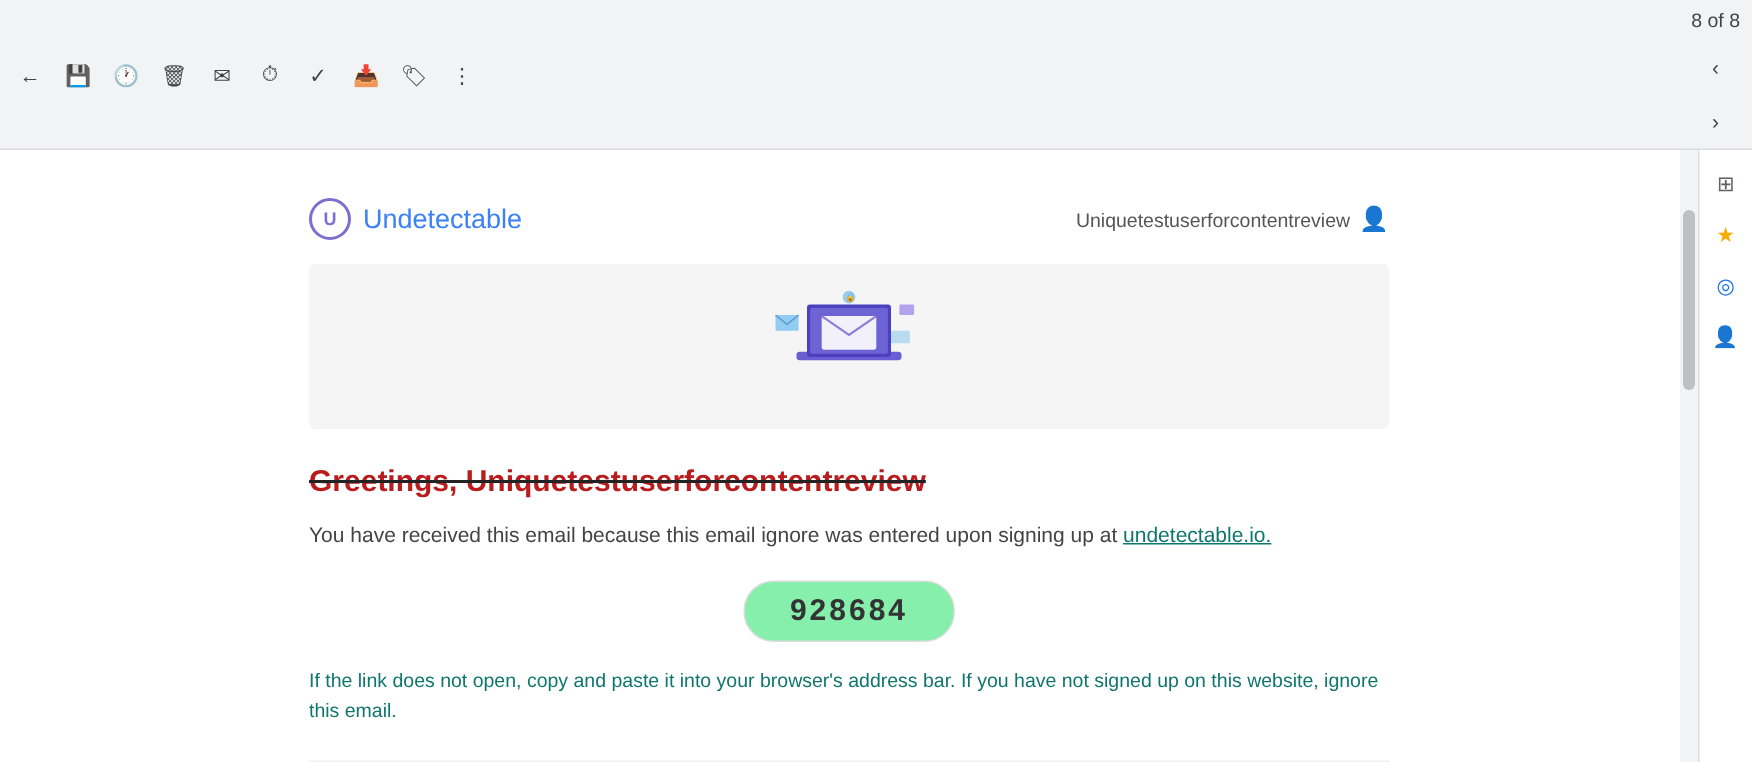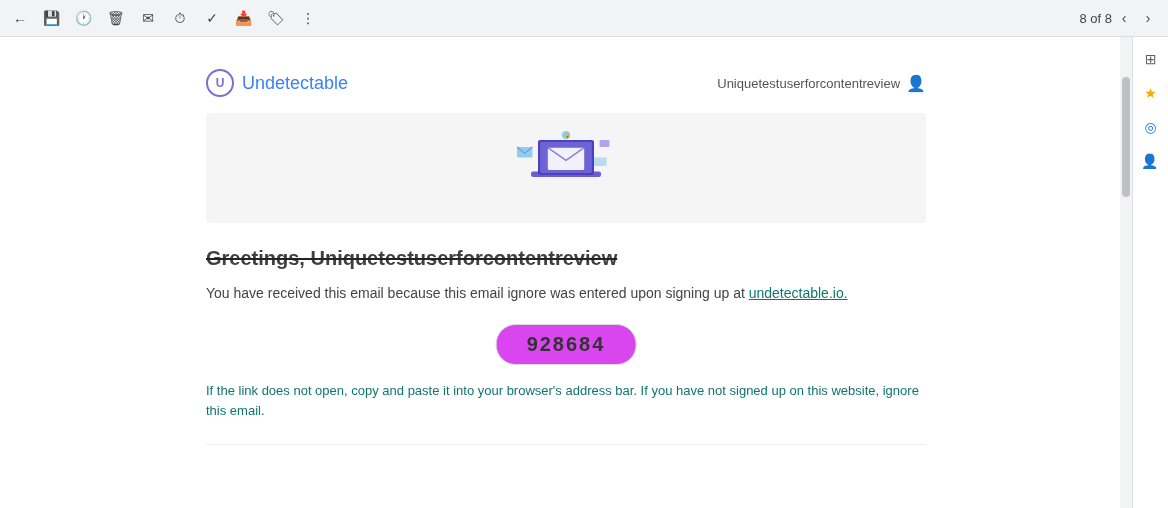--- a/index.html
+++ b/index.html
@@ -97,23 +97,24 @@
       cursor: pointer;
       color: #444;
       border-radius: 50%;
       font-size: 14px;
     }
 
     .page-counter {
       margin-left: auto;
       display: flex;
       align-items: center;
-      gap: 0;
+      gap: 12px;
       font-size: 13px;
       color: #444;
+      flex-direction: column;
     }
 
     
     .email-content {
       padding: 20px 40px;
       max-width: 800px;
       margin: 0 auto;
     }
 
     
@@ -170,42 +171,42 @@
       justify-content: center;
       margin-bottom: 16px;
       overflow: hidden;
       position: relative;
     }
 
     
     .greeting {
       font-size: 20px;
       font-weight: 700;
-      color: #404040;
+      color: #b91c1c;
       margin-bottom: 12px;
       text-decoration: line-through;
       text-decoration-color: #222;
       margin-top: 24px;
     }
 
     .email-body {
       font-size: 14px;
       color: #444;
       line-height: 1.6;
       margin-bottom: 20px;
     }
 
     .email-link {
       color: #0f766e;
       text-decoration: underline;
     }
 
     
     .code-box {
-      background: #d946ef;
+      background: #86efac;
       border: 1px solid #ddd;
       border-radius: 20px;
       padding: 8px 30px;
       font-size: 20px;
       font-weight: 600;
       color: #333;
       letter-spacing: 2px;
       display: inline-block;
       margin-bottom: 16px;
       margin-left: 50%;

